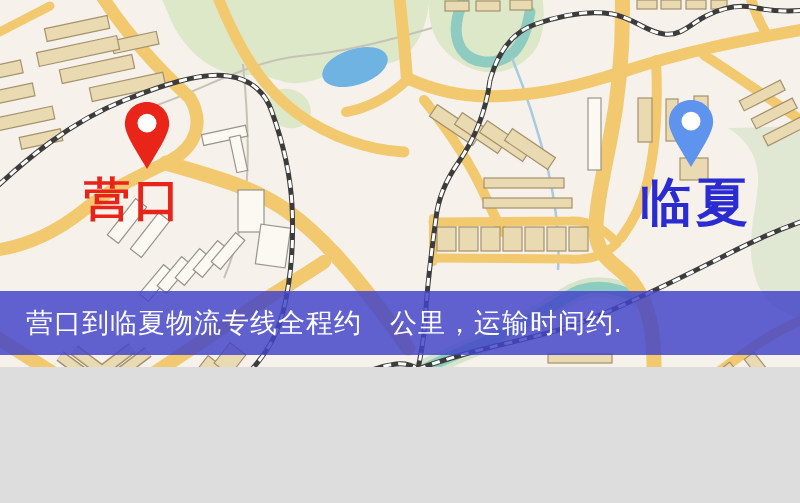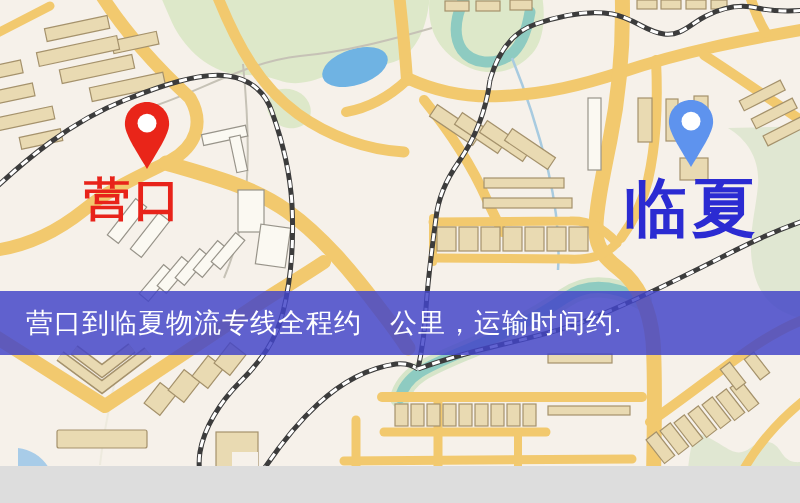--- a/index.html
+++ b/index.html
@@ -1,17 +1,17 @@
 <!DOCTYPE html>
 <html><head>
 <meta charset="utf-8">
 <style>
   html,body{margin:0;padding:0;background:#ddd;}
   .map-stage{
-    position:relative;width:800px;height:466px;overflow:hidden;
+    position:relative;width:800px;height:367px;overflow:hidden;
     font-family:"Liberation Sans","DejaVu Sans",sans-serif;
     background:#f6f1ea;
   }
   .map-stage svg.basemap{position:absolute;left:0;top:0;}
   
   .road{fill:none;stroke:#f2c96e;stroke-linecap:round;stroke-linejoin:round;}
   
   .rl-base{fill:none;stroke:#3c3c3c;stroke-width:5;stroke-linecap:butt;}
   .rl-dash{fill:none;stroke:#ffffff;stroke-width:3;stroke-dasharray:8 7;}
   
@@ -27,21 +27,21 @@
   .river-bank{fill:none;stroke:#d6e5c9;stroke-width:20;stroke-linecap:round;}
   .river{fill:none;stroke:#8ecbc1;stroke-width:11;stroke-linecap:round;}
   
   .pin{position:absolute;width:50px;height:72px;}
   .pin svg{display:block;width:100%;height:100%;}
   .pin-origin{left:122px;top:100px;}
   .pin-dest{left:666px;top:98px;}
   
   .place-label{position:absolute;font-weight:700;letter-spacing:4px;line-height:1;}
   .origin-label{left:84px;top:176px;font-size:46px;color:#e8231a;}
-  .dest-label{left:624px;top:176px;font-size:64px;color:#2b2bd2;}
+  .dest-label{left:640px;top:176px;font-size:52px;color:#2b2bd2;}
   
   .banner{
     position:absolute;left:0;top:291px;width:800px;height:64px;
     background:rgba(67,69,200,0.84);
     display:flex;align-items:center;
   }
   .banner-text{color:#ffffff;font-size:27px;padding-left:26px;letter-spacing:1px;white-space:pre;}
 </style>
 </head>
 <body>

